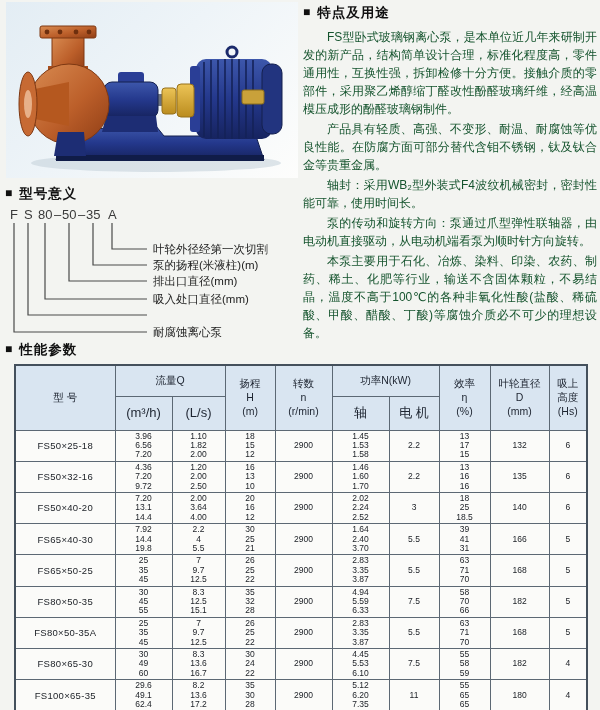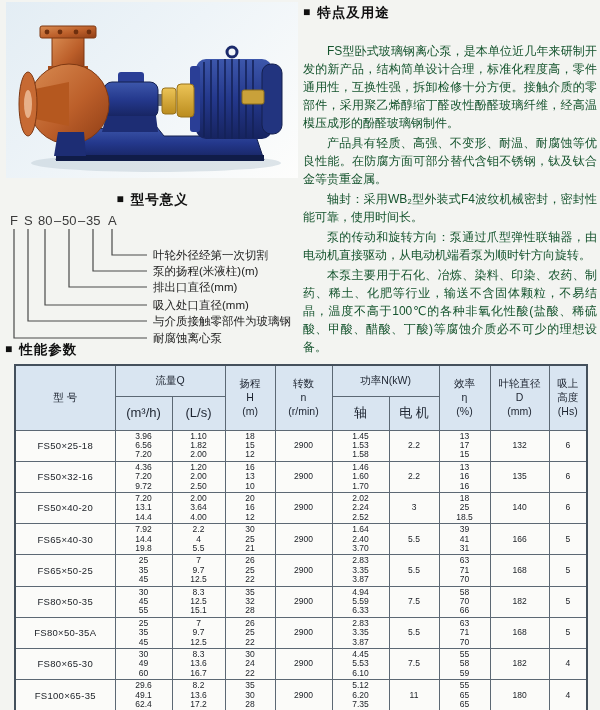--- a/index.html
+++ b/index.html
@@ -19,24 +19,24 @@
   }
 
   
   .features { position:absolute; left:303px; top:4px; width:294px; }
   .sec-title { font-size:13.5px; font-weight:bold; color:#101010; letter-spacing:1px; }
   .sec-title .bullet { font-size:12px; margin-right:6px; position:relative; top:-1px; }
   .features p {
     font-size:12px; line-height:18px; color:#14532d;
     text-indent:2em; text-align:justify; margin-top:2px;
   }
-  .features .sec-title { margin-bottom:20px; }
+  .features .sec-title { margin-bottom:6px; }
 
   
-  .model-sec { position:absolute; left:5px; top:191px; width:295px;text-align:center; }
+  .model-sec { position:absolute; left:5px; top:185px; width:295px; }
   .diagram { position:relative; width:292px; height:140px; margin-top:3px; }
   .diagram svg { position:absolute; left:0; top:0; }
   .diagram svg text { font-family:"Liberation Sans","DejaVu Sans",sans-serif; font-size:13px; fill:#3a3a3a; }
   .dg-label {
     position:absolute; left:148px; font-size:11.5px; color:#222; white-space:nowrap;
   }
 
   
   .params-sec { position:absolute; left:5px; top:341px; width:590px; }
   table {
@@ -165,21 +165,20 @@
           <polyline points="64,17 64,75 142,75"></polyline>
           <polyline points="40,17 40,93 142,93"></polyline>
           <polyline points="23,17 23,109 142,109"></polyline>
           <polyline points="9,17 9,126 142,126"></polyline>
         </g>
       </svg>
       <div class="dg-label" style="top:36px">叶轮外径经第一次切割</div>
       <div class="dg-label" style="top:52px">泵的扬程(米液柱)(m)</div>
       <div class="dg-label" style="top:68px">排出口直径(mm)</div>
       <div class="dg-label" style="top:86px">吸入处口直径(mm)</div>
-      <div class="dg-label" style="top:102px">与介质接触零部件为玻璃钢</div>
       <div class="dg-label" style="top:119px">耐腐蚀离心泵</div>
     </div>
   </div>
 
   <div class="params-sec">
     <div class="sec-title">
       <span class="bullet">■</span><span>性能参数</span>
     </div>
     <table>
       <colgroup>

